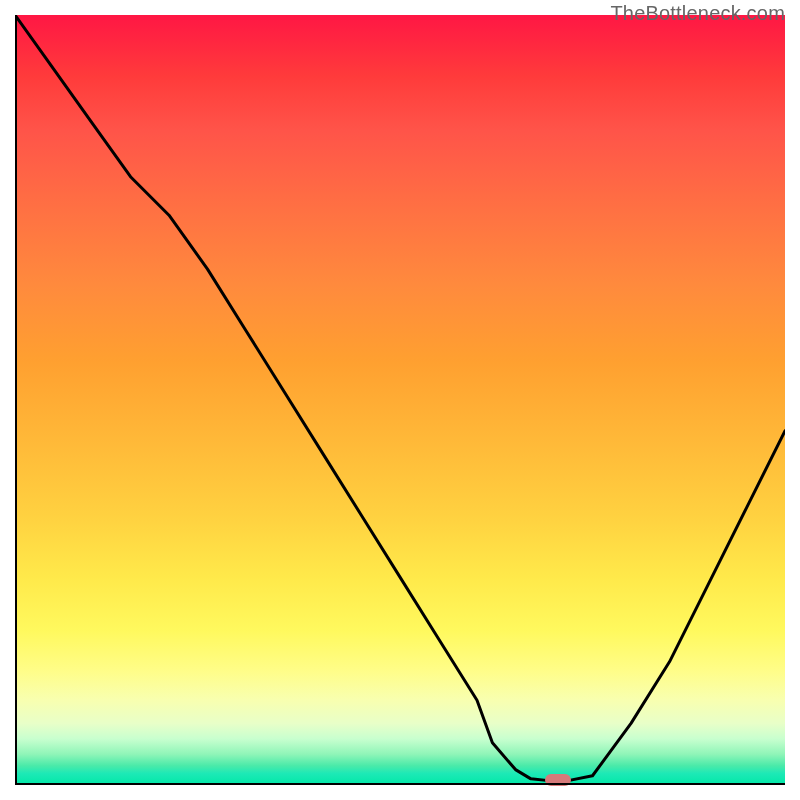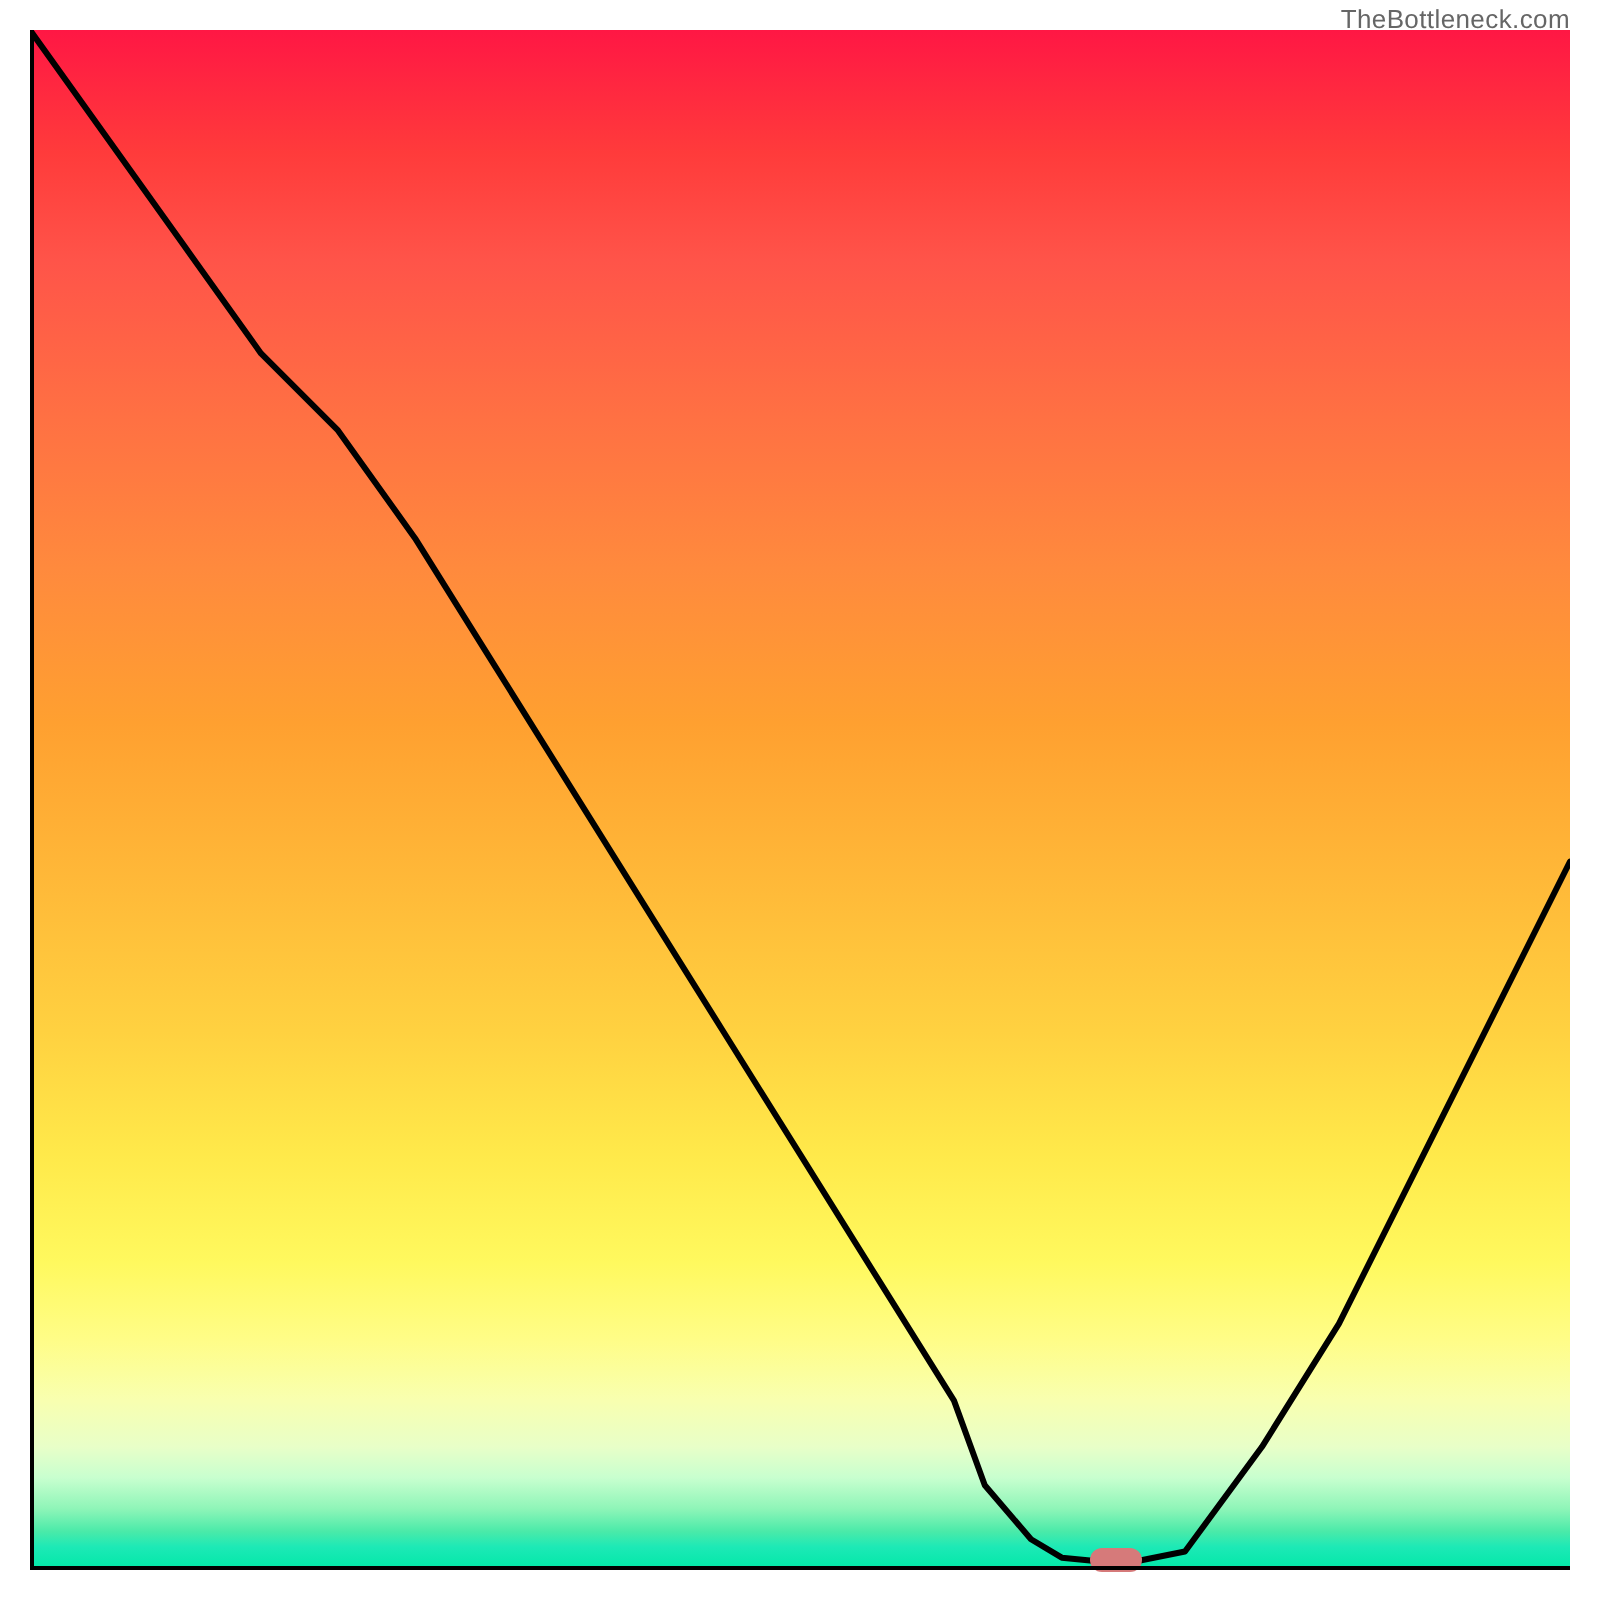--- a/index.html
+++ b/index.html
@@ -51,21 +51,21 @@
     border-left: 2.5px solid #000;
     border-bottom: 2.5px solid #000;
     box-sizing: border-box;
     pointer-events: none;
     z-index: 20;
   }
   .watermark {
     position: absolute;
     top: 2px;
     right: 15px;
-    font-size: 13px;
+    font-size: 20px;
     color: #666;
     font-weight: 500;
     z-index: 30;
     letter-spacing: 0.2px;
   }
   .curve-svg {
     position: absolute;
     left: 15px;
     top: 15px;
     width: 770px;

